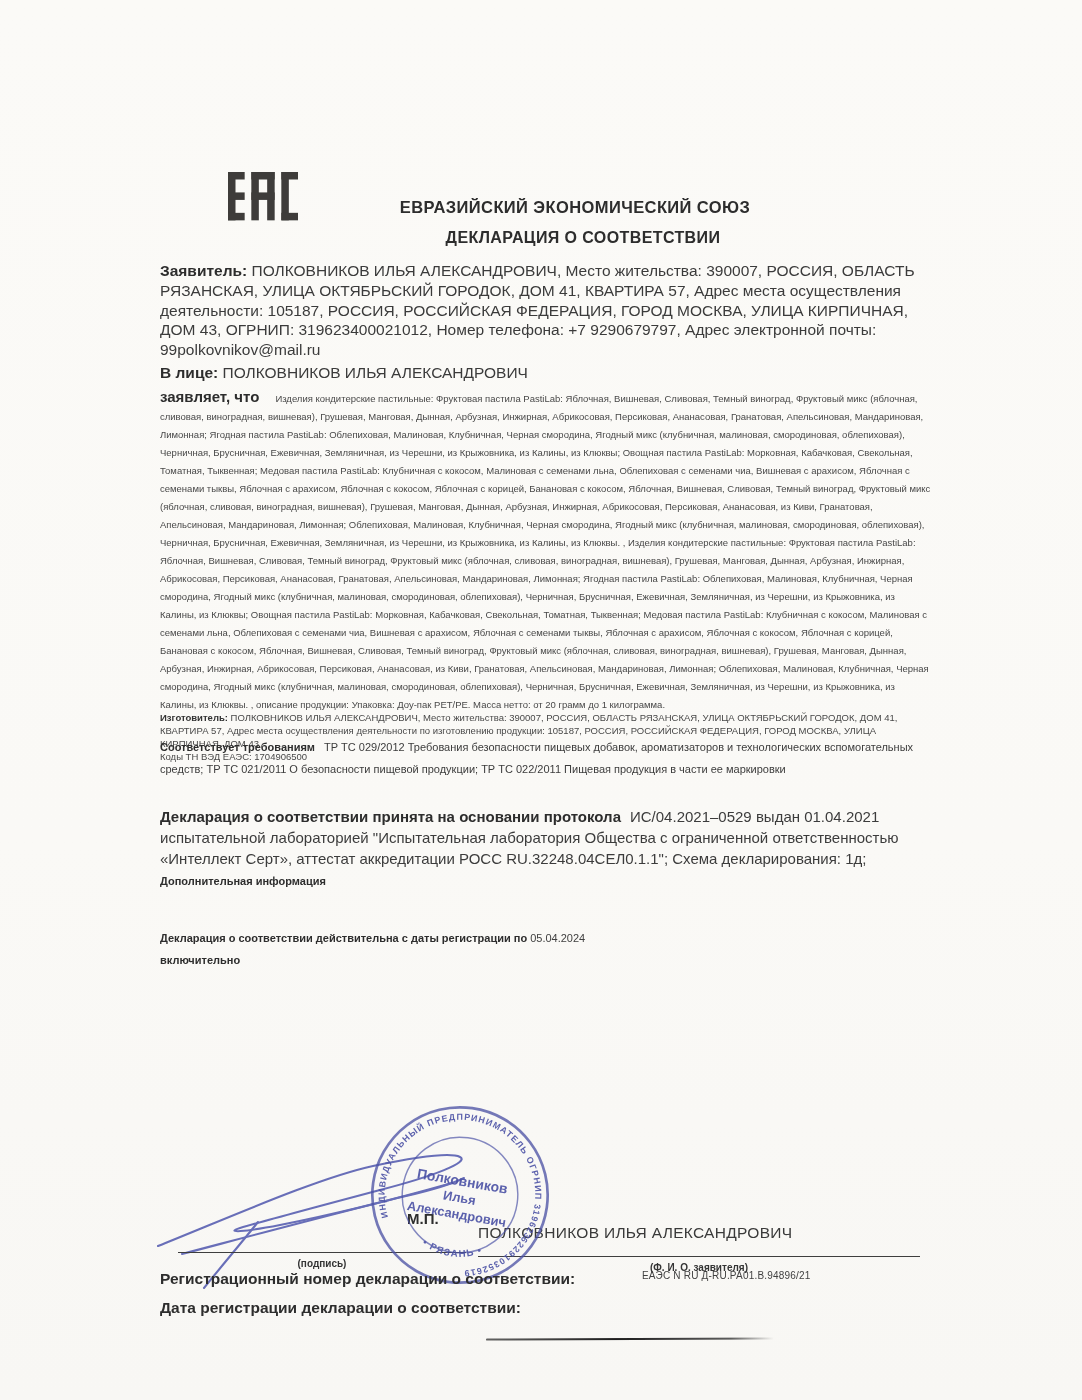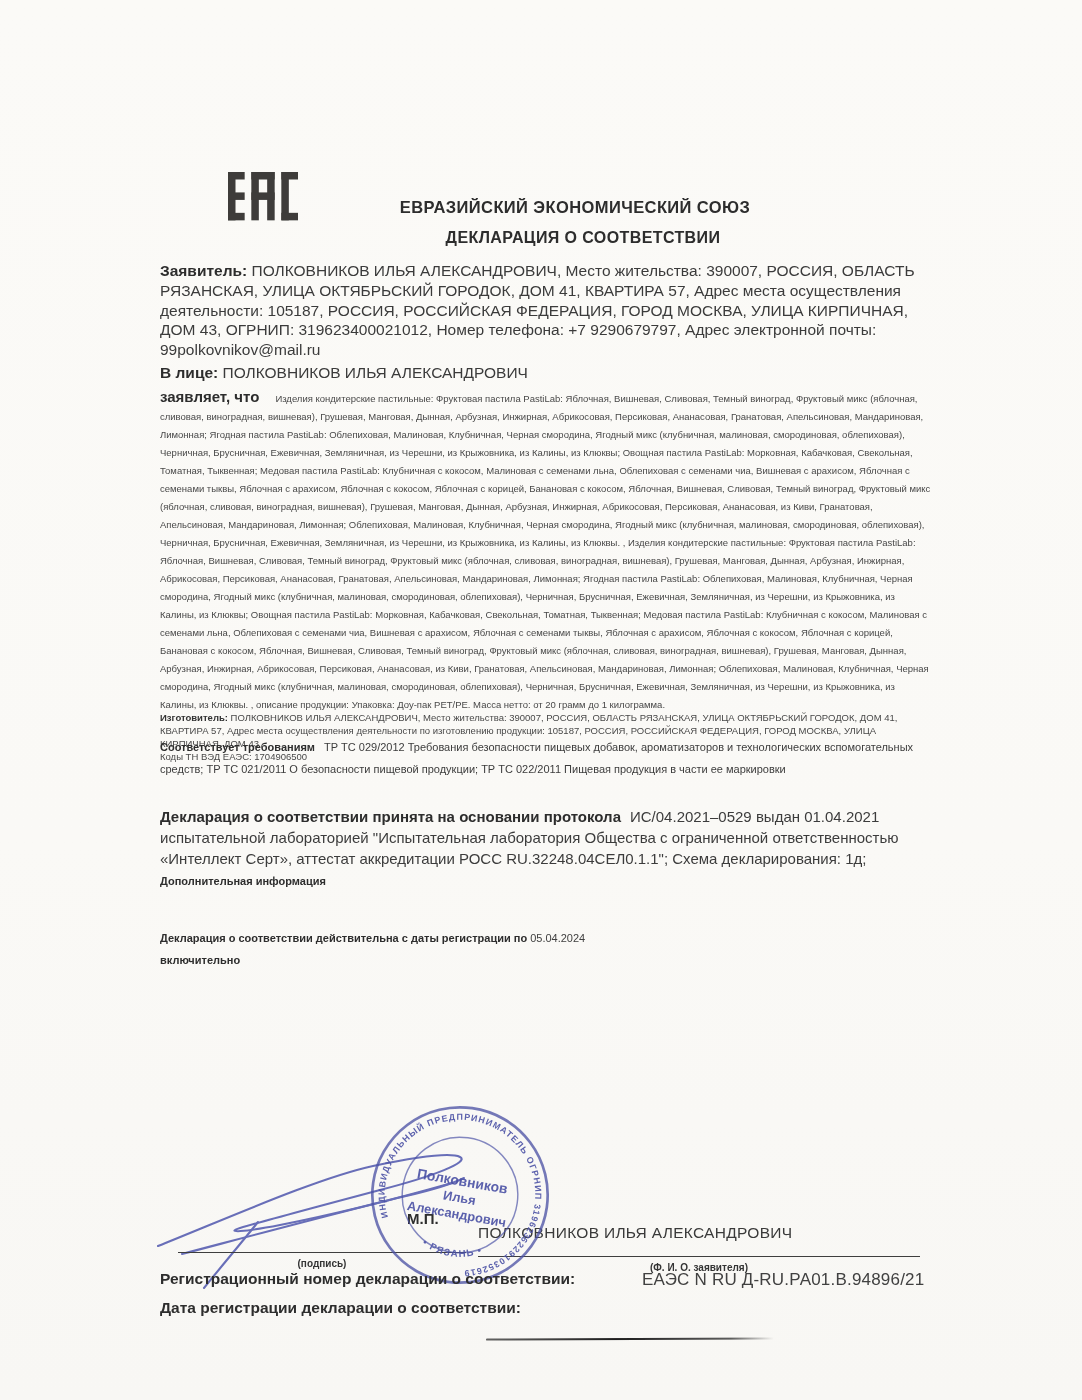--- a/index.html
+++ b/index.html
@@ -34,21 +34,21 @@
   
   .mp{position:absolute;left:407px;top:1210px;font-size:15px;font-weight:700;color:#2d2d2d;}
   .fio-name{position:absolute;left:478px;top:1224px;font-size:15.5px;color:#3a3a3a;letter-spacing:.3px;}
   .rule{position:absolute;border-top:1.7px solid #3e3e3e;}
   .sig-line{left:178px;top:1252px;width:288px;}
   .fio-line{left:478px;top:1256px;width:442px;}
   .cap{position:absolute;font-size:10px;font-weight:700;color:#343434;text-align:center;}
   .cap-sign{left:178px;top:1258px;width:288px;}
   .cap-fio{left:478px;top:1262px;width:442px;}
   .reg-label{position:absolute;left:160px;top:1270px;font-size:15.5px;font-weight:700;color:#2d2d2d;}
-  .reg-value{position:absolute;left:642px;top:1270px;font-size:17px;color:#414141;letter-spacing:.2px;}
+  .reg-value{position:absolute;left:642px;top:1270px;font-size:10px;color:#414141;letter-spacing:.2px;}
   .date-label{position:absolute;left:160px;top:1299px;font-size:15.5px;font-weight:700;color:#2d2d2d;}
   
   .stamp{position:absolute;left:362px;top:1097px;width:196px;height:196px;opacity:.9;}
   .signature{position:absolute;left:148px;top:1126px;width:348px;height:168px;opacity:.88;}
   .smudge{position:absolute;left:486px;top:1338px;width:288px;height:2.4px;border-radius:2px;
     background:linear-gradient(90deg,rgba(35,35,35,.7),rgba(18,18,18,.95) 45%,rgba(40,40,40,.75) 85%,rgba(70,70,70,0));
     transform:rotate(-.25deg);}
 </style>
 </head>
 <body>

